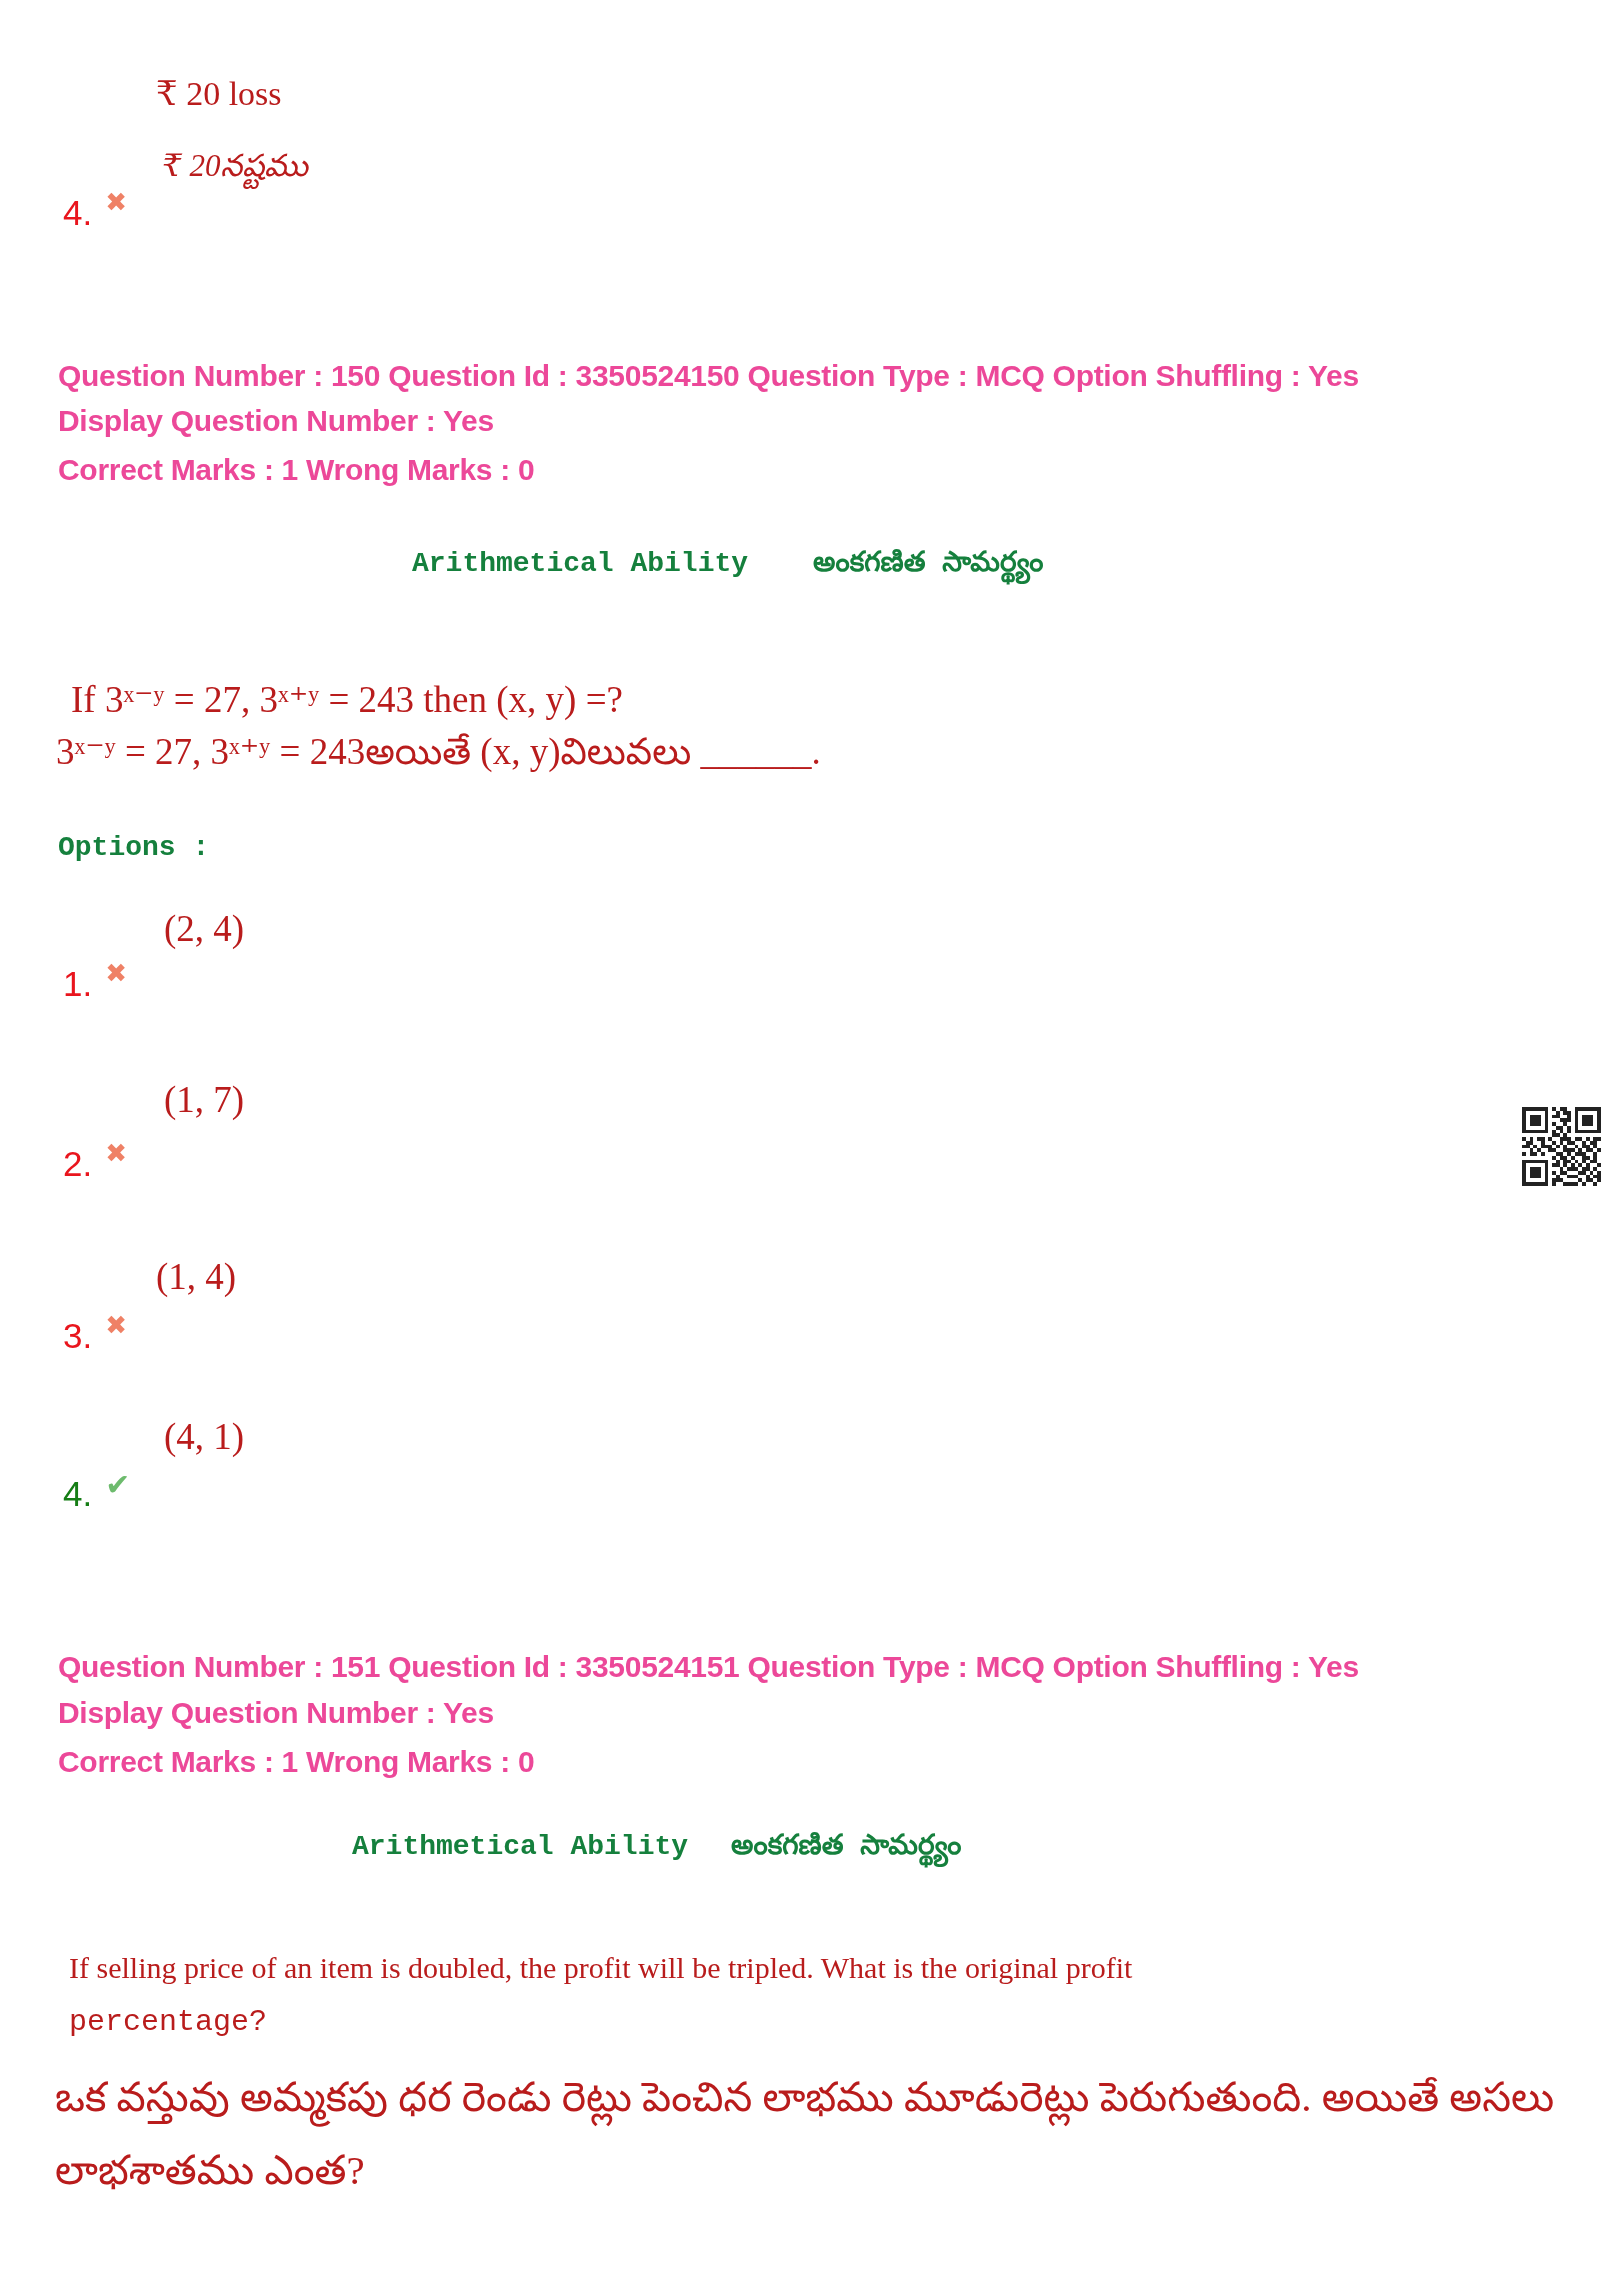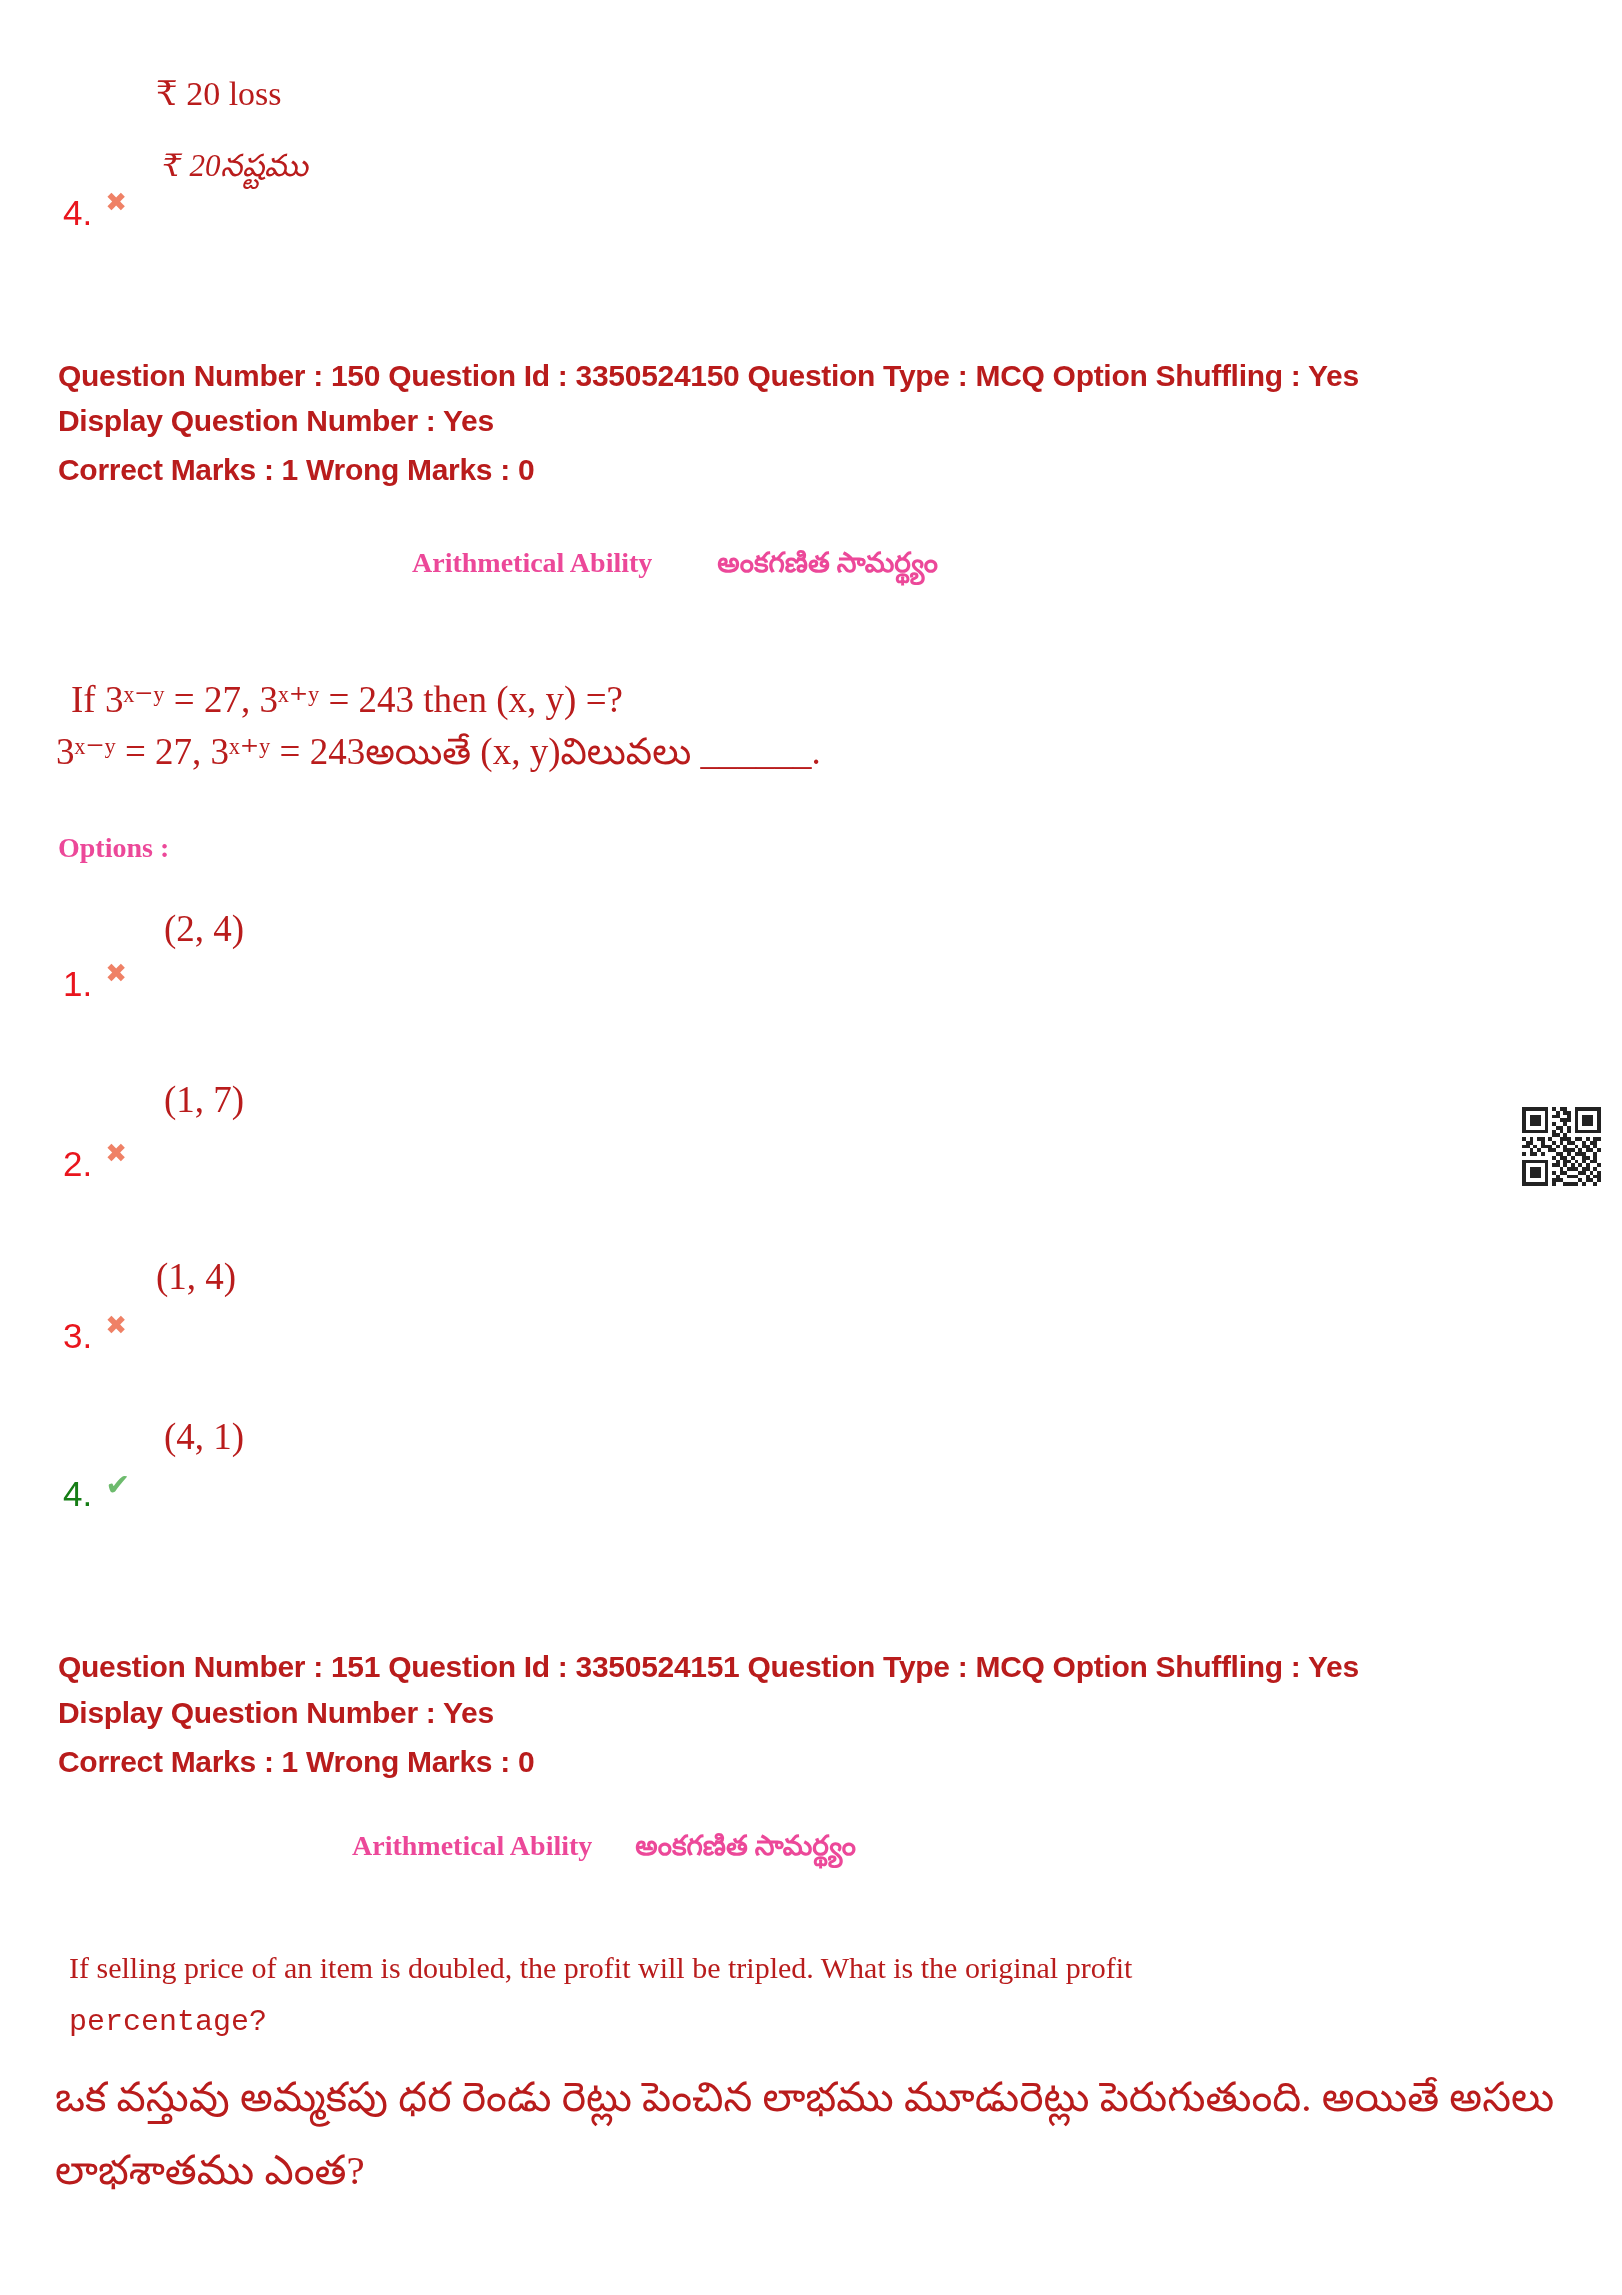--- a/index.html
+++ b/index.html
@@ -11,28 +11,28 @@
     font-family:"Liberation Sans","DejaVu Sans",sans-serif;
     overflow:hidden;
   }
   .abs{position:absolute;white-space:nowrap;}
   
   .hdr{
     font-family:"Liberation Sans","DejaVu Sans",sans-serif;
     font-weight:700;
     font-size:30px;
     letter-spacing:-0.3px;
-    color:#b91c1c;
+    color:#ec4899;
   }
   
   .bold-label{
-    font-family:Liberation Serif, serif;
+    font-family:Liberation Mono, monospace;
     font-weight:700;
     font-size:28px;
-    color:#ec4899;
+    color:#15803d;
   }
   .heading-row{display:flex;align-items:baseline;}
   
   .serif{
     font-family:"Liberation Serif","DejaVu Serif",serif;
     color:#b91c1c;
   }
   .math{font-size:37px;}
   .opt-val{font-size:37px;}
   .q-text{font-size:30px;}

